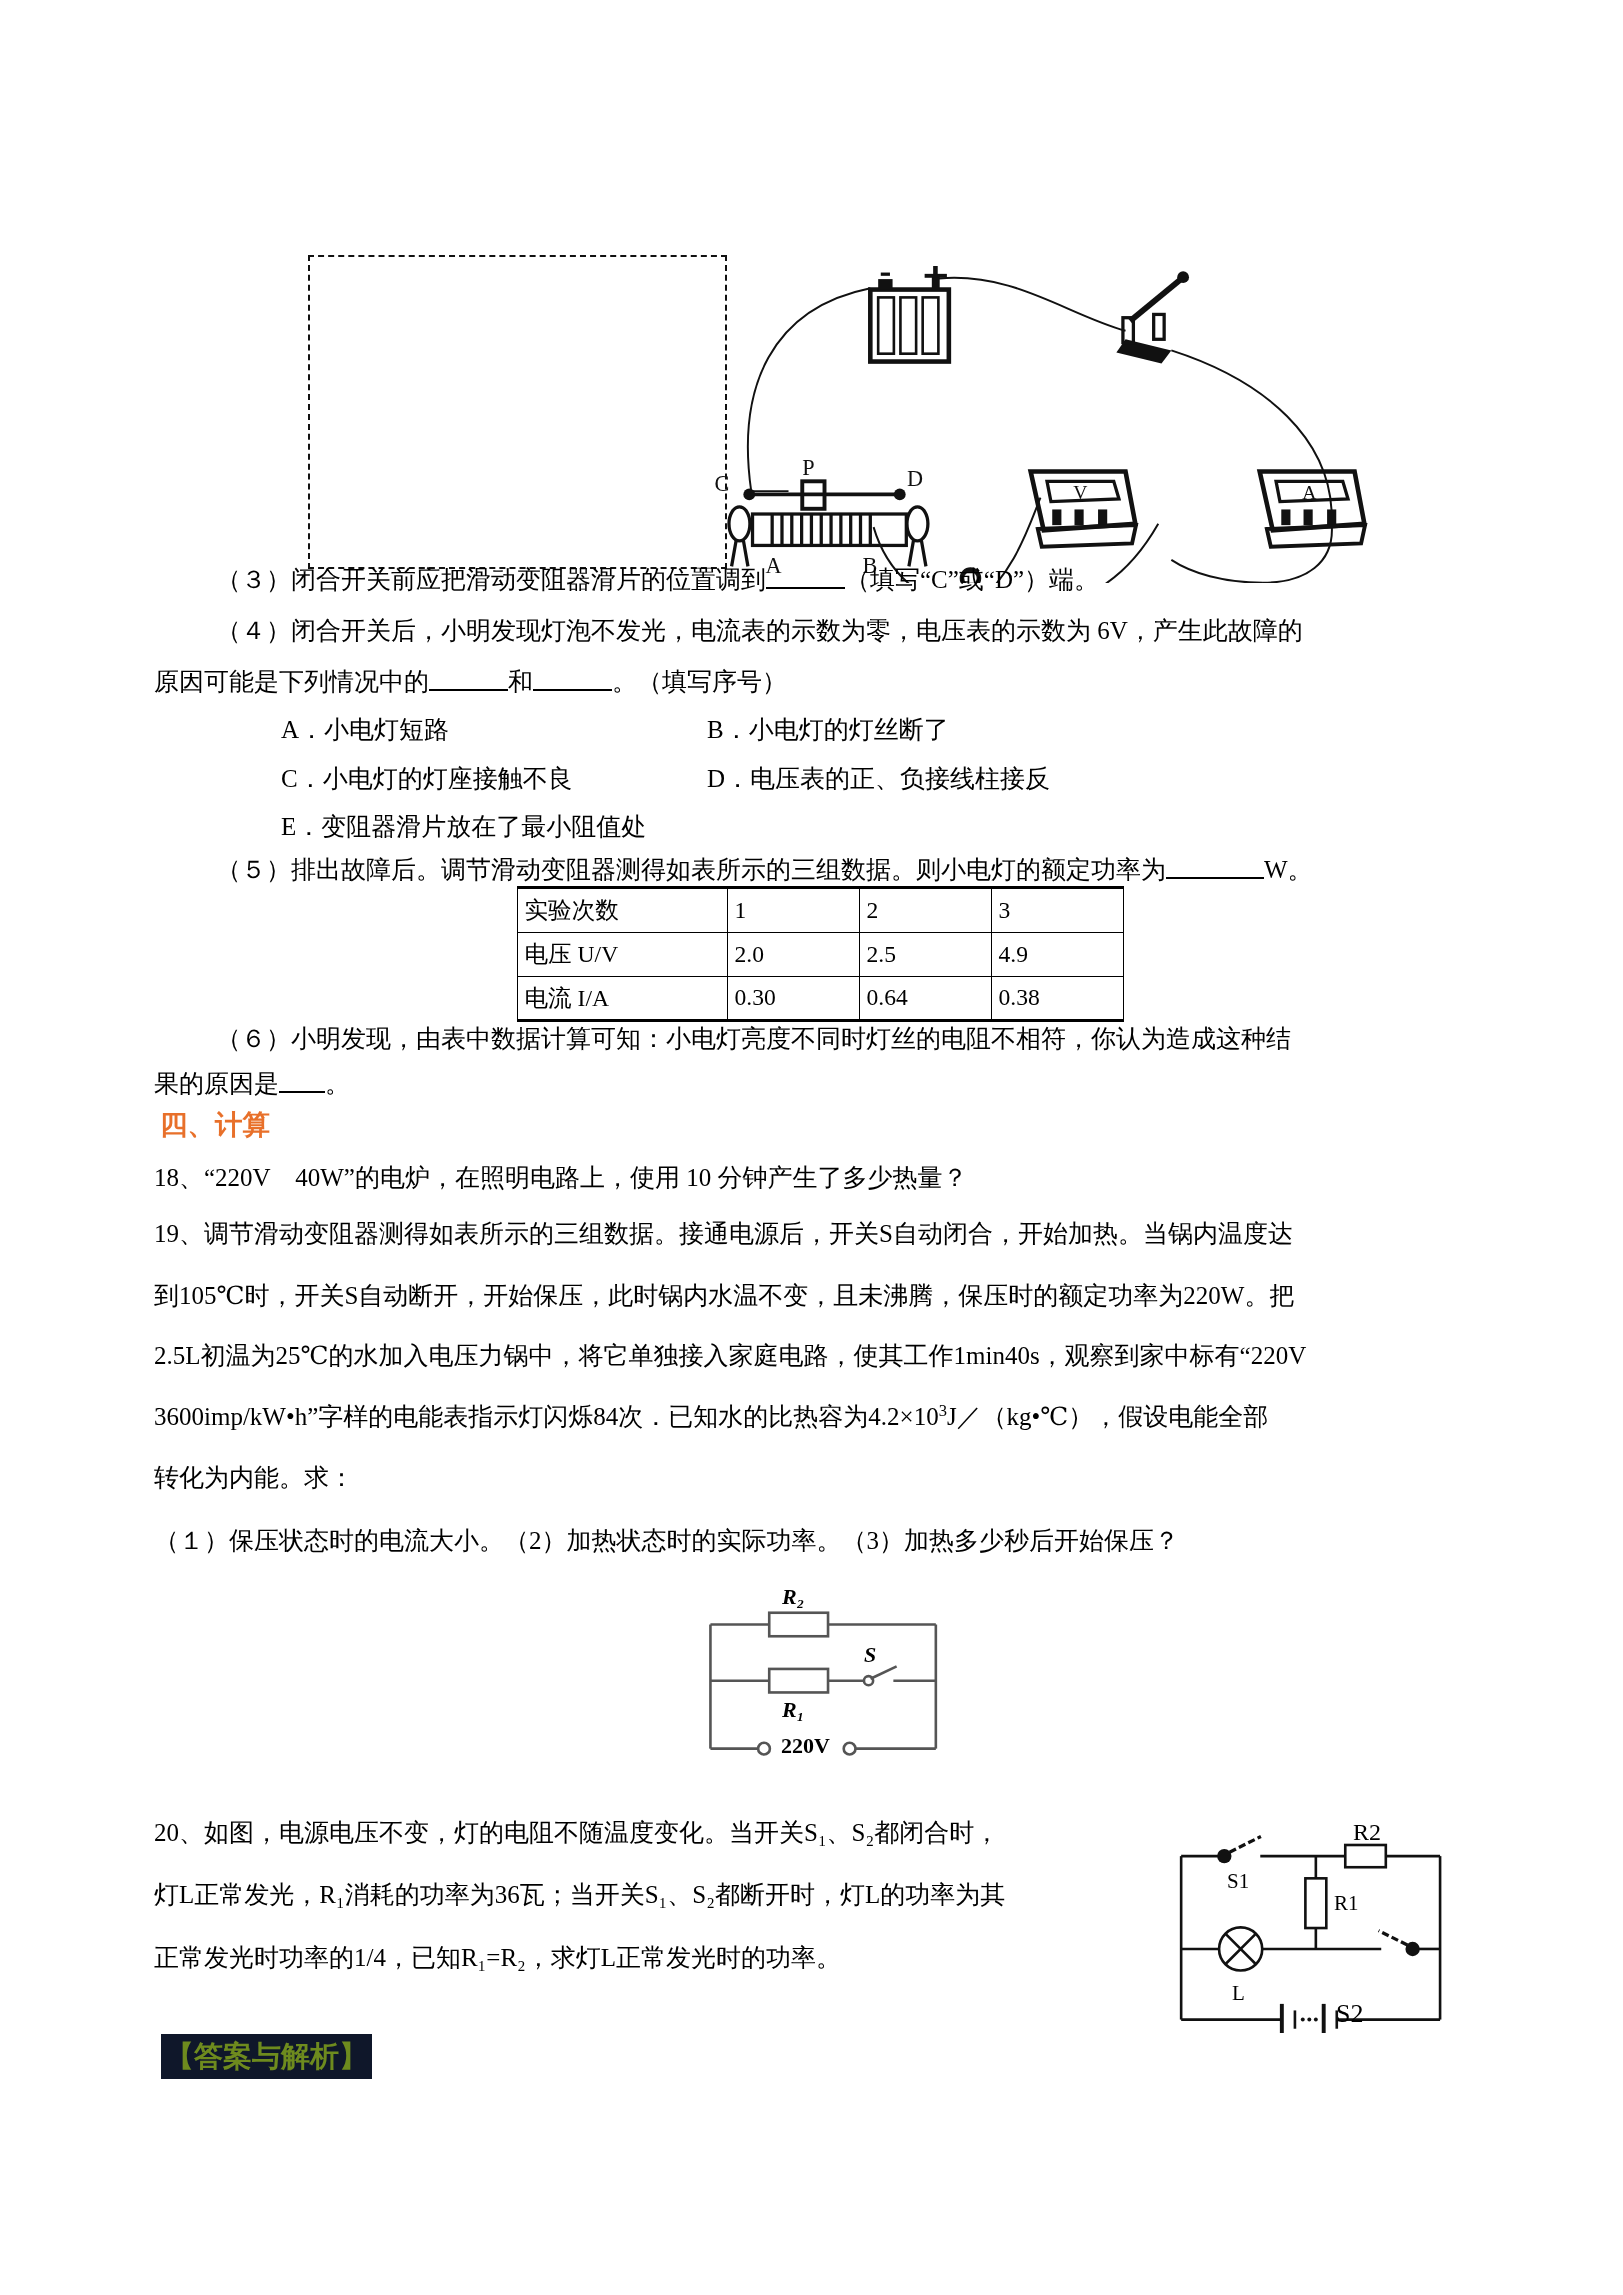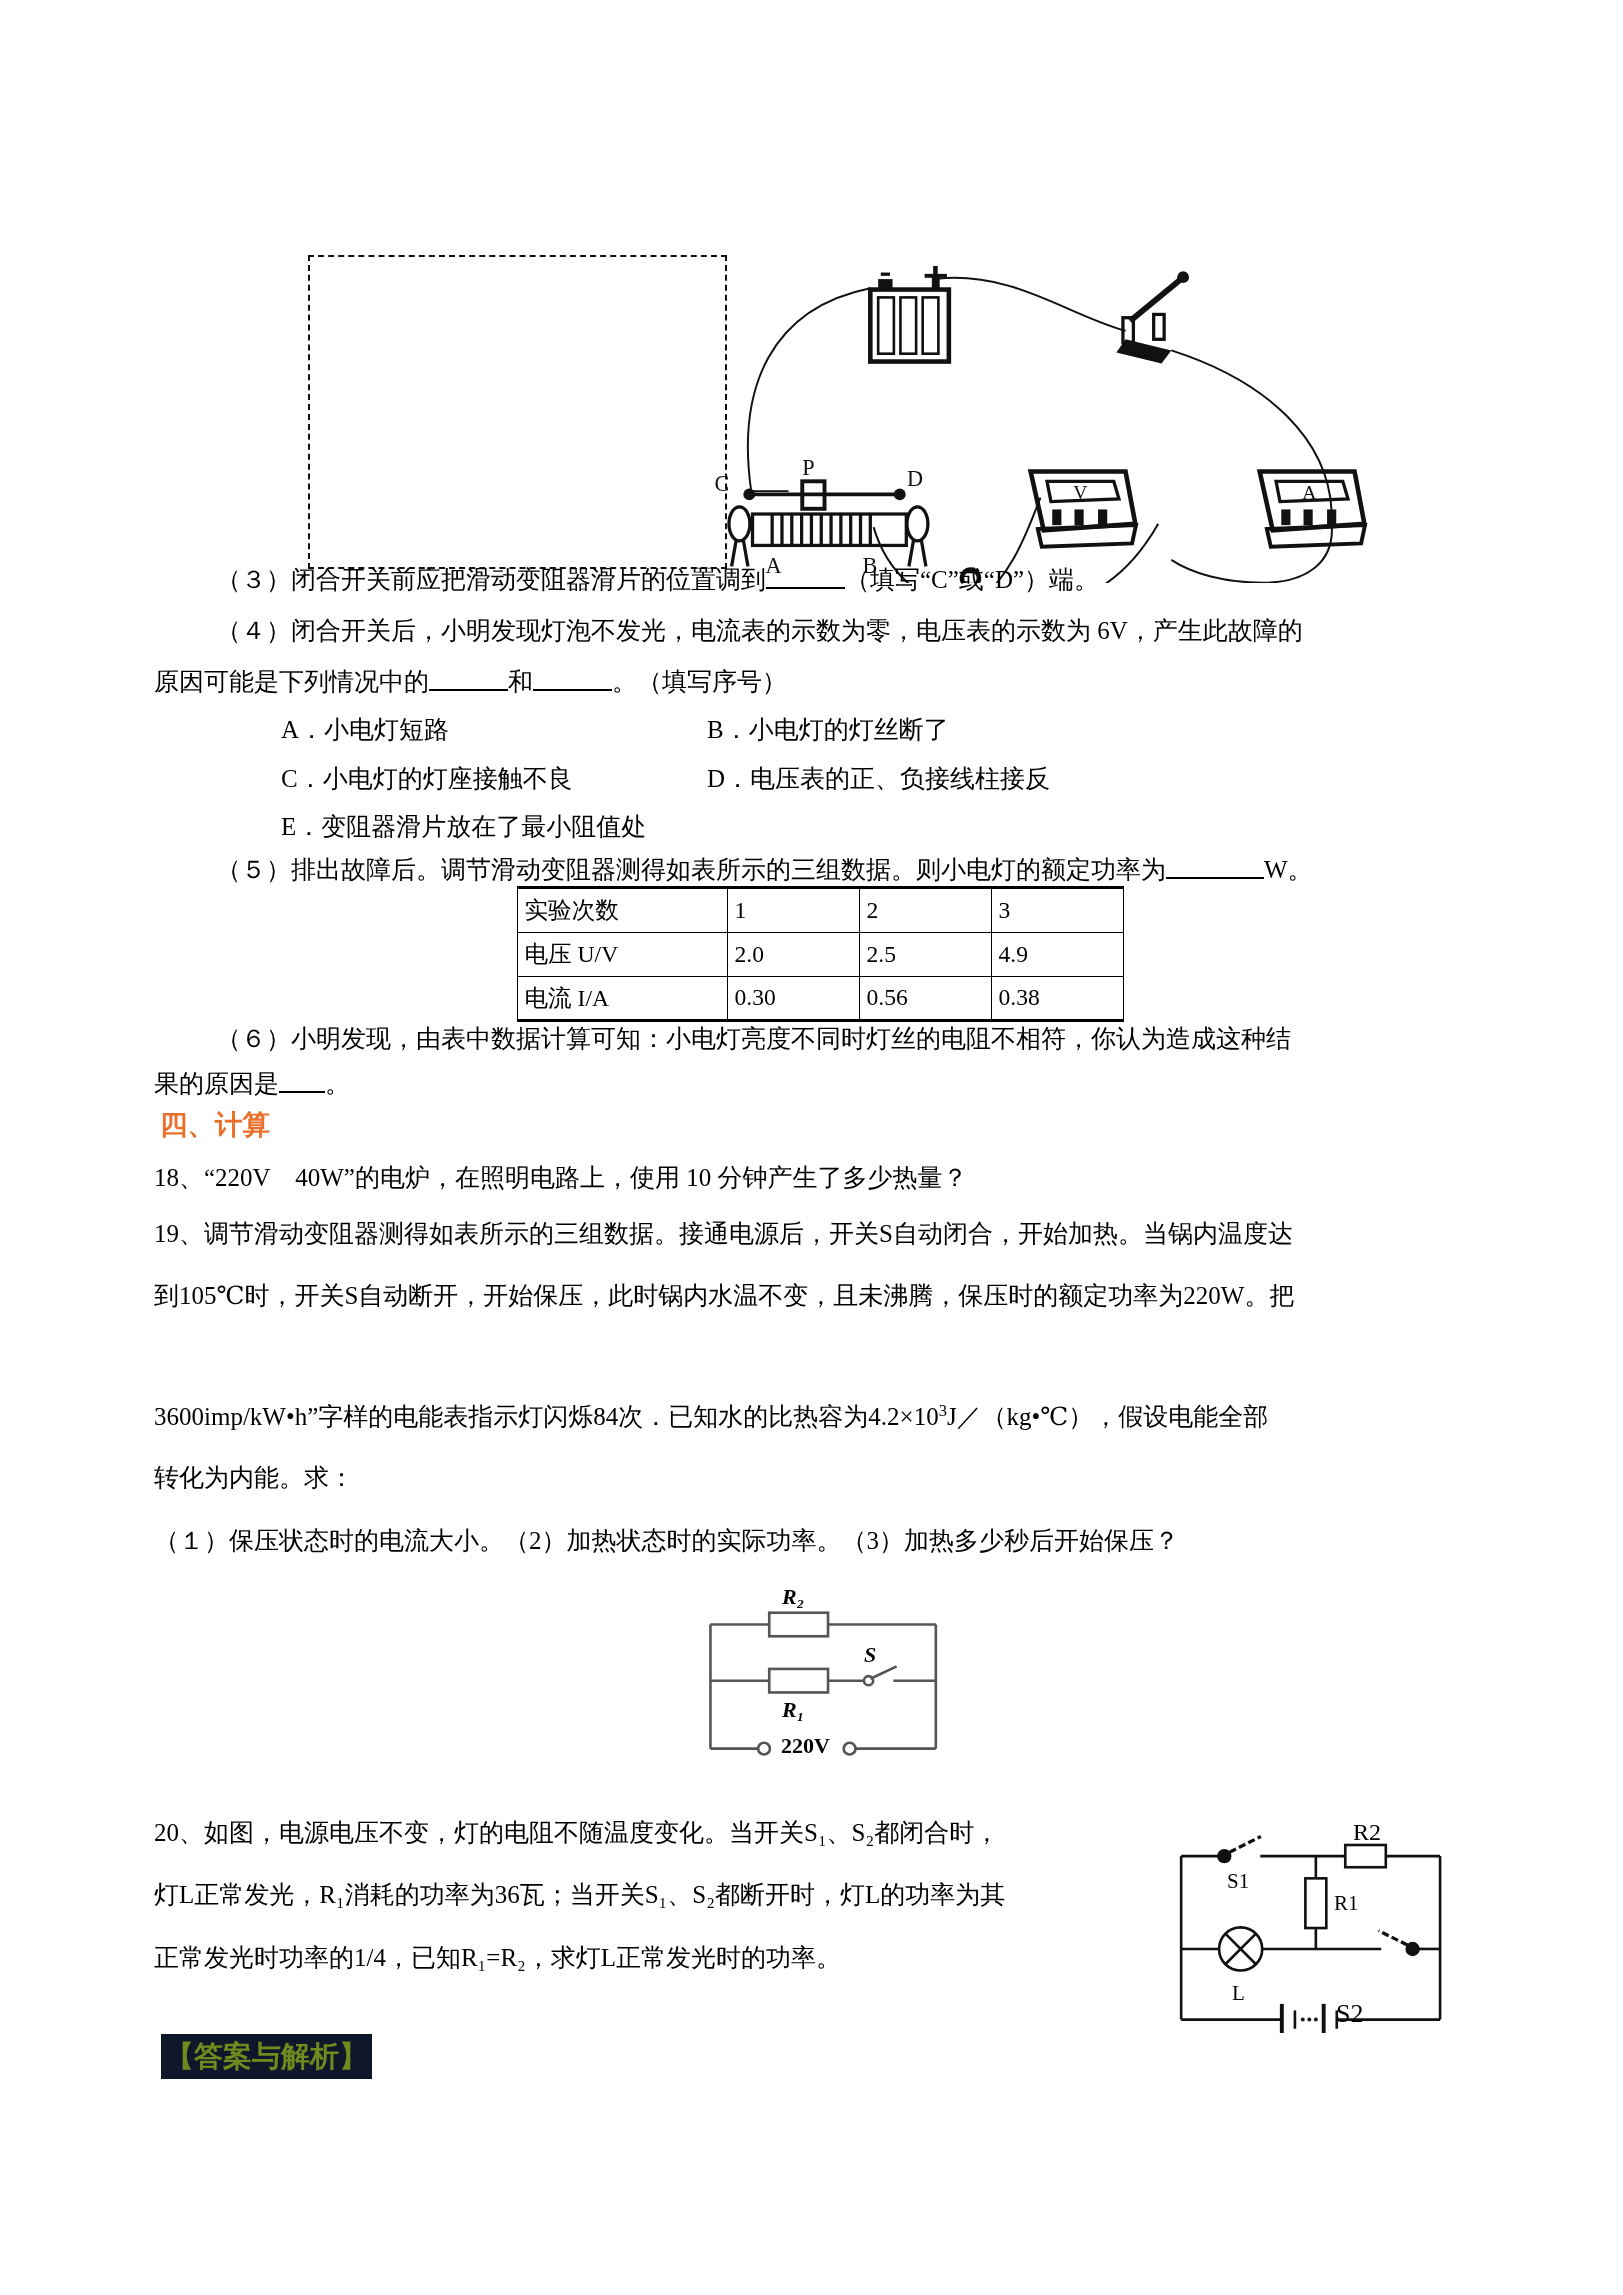--- a/index.html
+++ b/index.html
@@ -200,21 +200,21 @@
     </tr>
     <tr>
       <td class="c0">电压 U/V</td>
       <td class="cx">2.0</td>
       <td class="cx">2.5</td>
       <td class="cx">4.9</td>
     </tr>
     <tr class="thick-bot">
       <td class="c0">电流 I/A</td>
       <td class="cx">0.30</td>
-      <td class="cx">0.56</td>
+      <td class="cx">0.64</td>
       <td class="cx">0.38</td>
     </tr>
   </tbody>
     </table>
 
   <div class="txt" style="left:216px; top:1026px;">
     <span>（６）</span><span>小明发现，由表中数据计算可知：小电灯亮度不同时灯丝的电阻不相符，你认为造成这种结</span>
   </div>
   <div class="txt" style="left:154px; top:1071px;">
     <span>果的原因是</span><span class="blank b-sm"></span><span>。</span>
@@ -223,20 +223,21 @@
   <div class="sect-head" style="left:160px; top:1107px;">四、计算</div>
 
   <div class="txt" style="left:154px; top:1165px;">
     <span>18、</span><span>“220V　40W”的电炉，在照明电路上，使用 10 分钟产生了多少热量？</span>
   </div>
 
   <div class="txt" style="left:154px; top:1221px;">
     <span>19、</span><span>调节滑动变阻器测得如表所示的三组数据。接通电源后，开关S自动闭合，开始加热。当锅内温度达</span>
   </div>
   <div class="txt" style="left:154px; top:1283px;">到105℃时，开关S自动断开，开始保压，此时锅内水温不变，且未沸腾，保压时的额定功率为220W。把</div>
+  <div class="txt" style="left:154px; top:1343px;">2.5L初温为25℃的水加入电压力锅中，将它单独接入家庭电路，使其工作1min40s，观察到家中标有“220V</div>
   <div class="txt" style="left:154px; top:1403px;">
     <span>3600imp/kW•h”字样的电能表指示灯闪烁84次．已知水的比热容为4.2×10</span><sup>3</sup><span>J／（kg•℃），假设电能全部</span>
   </div>
   <div class="txt" style="left:154px; top:1465px;">转化为内能。求：</div>
   <div class="txt" style="left:154px; top:1528px;">（１）保压状态时的电流大小。（2）加热状态时的实际功率。（3）加热多少秒后开始保压？</div>
 
   <div class="circuit" style="left:674px; top:1584px;">
     <svg width="295" height="196" viewBox="0 0 450 300">
       <g stroke="#555" stroke-width="4" fill="none">
 

